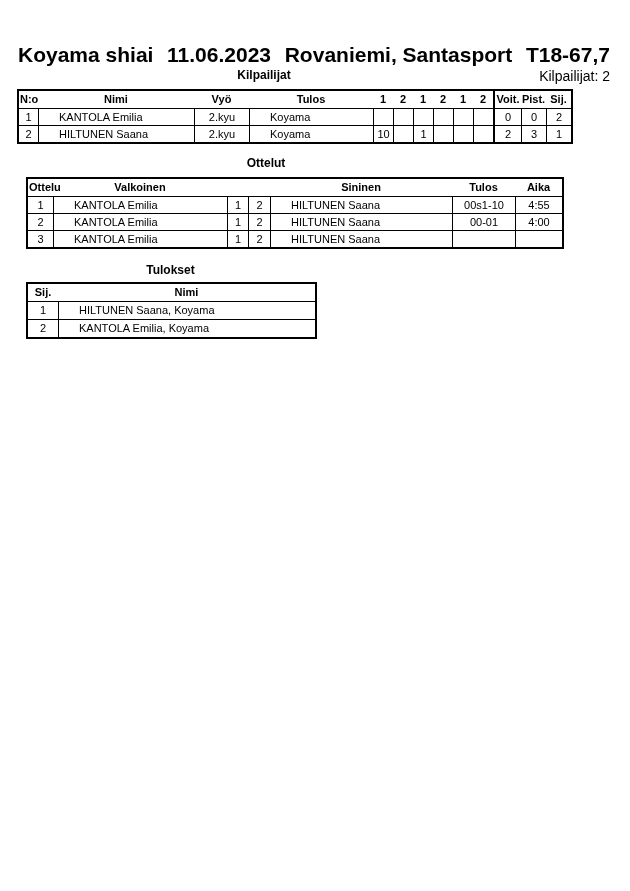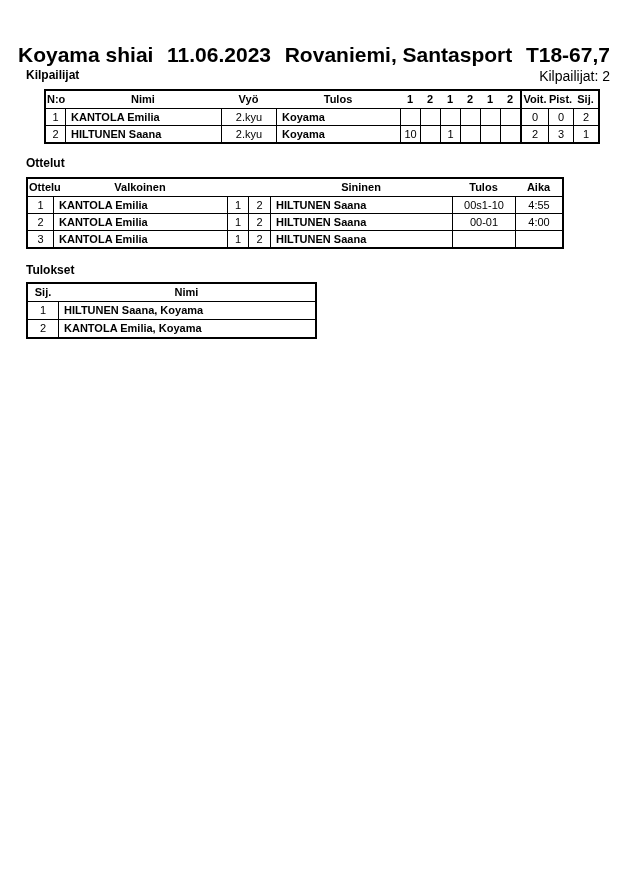--- a/index.html
+++ b/index.html
@@ -2,34 +2,34 @@
 <html><head>
 <meta charset="utf-8">
 <style>
   html,body{margin:0;padding:0;background:#fff;}
   body{font-family:"Liberation Sans", sans-serif;color:#000;}
   .page{position:relative;width:630px;height:891px;background:#fff;overflow:hidden;}
 
   .title{position:absolute;left:18px;top:43px;width:592px;display:flex;
          justify-content:space-between;font-size:21px;font-weight:bold;white-space:nowrap;}
 
-  .seclabel{position:absolute;font-weight:bold;font-size:12px;line-height:14px;}
+  .seclabel{position:absolute;text-align:center;font-weight:bold;font-size:12px;line-height:14px;}
   .count{position:absolute;right:20px;top:70px;font-size:14px;line-height:12px;}
 
   .t{position:absolute;display:grid;border:2px solid #000;background:#fff;}
   .c{display:flex;align-items:center;justify-content:center;font-size:11px;line-height:1;
      white-space:nowrap;overflow:visible;box-sizing:border-box;}
   .h{font-weight:bold;}
   .d{border-top:1px solid #000;}
   .bl{border-left:1px solid #000;}
   .bl2{border-left:2px solid #000;}
-  .left{justify-content:flex-start;padding-left:5px;font-weight:bold;}
+  .left{justify-content:flex-start;padding-left:20px;}
   .ltight{justify-content:flex-start;padding-left:1px;}
 
-  #t1{left:44px;top:89px;
+  #t1{left:17px;top:89px;
       grid-template-columns:19px 156px 55px 124px 20px 20px 20px 20px 20px 20px 28px 25px 25px;
       grid-template-rows:17px 17px 17px;}
   #lbl-kilpailijat{left:26px;top:68px;width:476px;}
 
   #lbl-ottelut{left:26px;top:156px;width:480px;}
   #t2{left:26px;top:177px;
       grid-template-columns:25px 174px 21px 22px 182px 63px 47px;
       grid-template-rows:17px 17px 17px 17px;}
 
   #lbl-tulokset{left:26px;top:263px;width:289px;}

